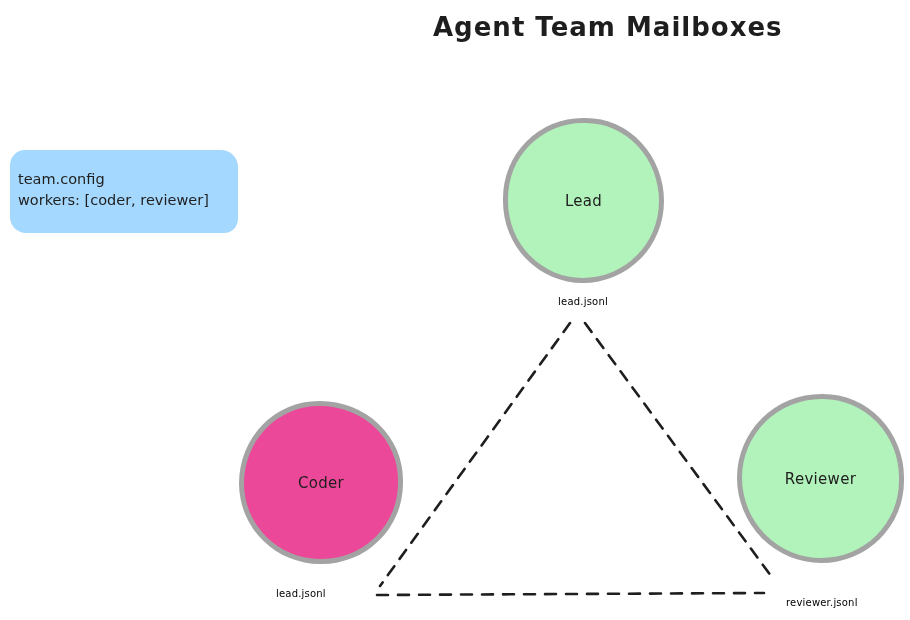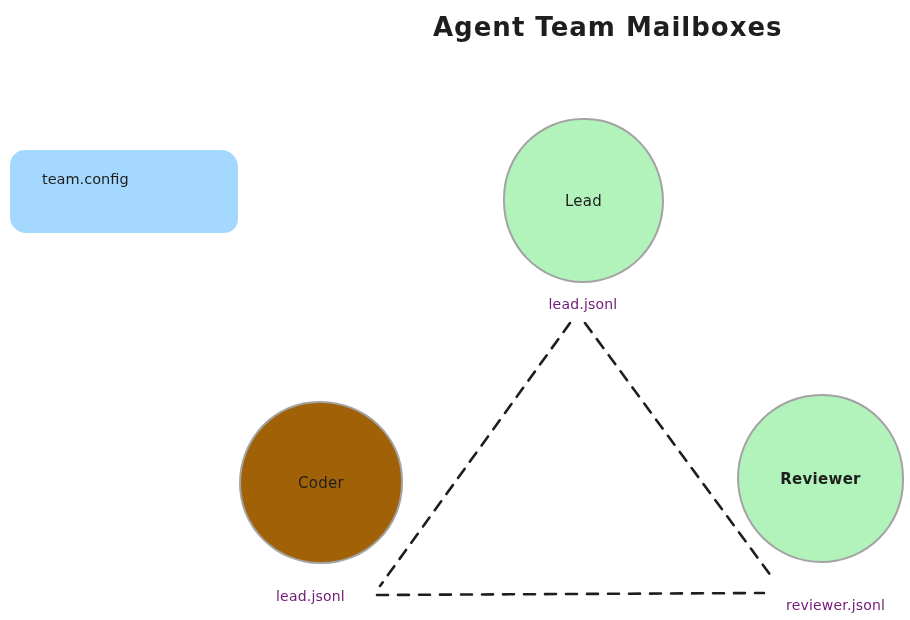--- a/index.html
+++ b/index.html
@@ -33,84 +33,84 @@
     white-space: nowrap;
     color: #1e1e1e;
   }
   .config-box {
     position: absolute;
     left: 10px;
     top: 150px;
     width: 228px;
     height: 83px;
     border-radius: 15px 17px 14px 16px;
-    padding: 19px 14px 0 32px;
+    padding: 19px 14px 0 8px;
     font-size: 14.5px;
     line-height: 1.42;
     white-space: nowrap;
   }
   .node {
     position: absolute;
     display: flex;
     align-items: center;
     justify-content: center;
-    border: 2px solid #a3a3a3;
+    border: 5px solid #a3a3a3;
     font-size: 15px;
     letter-spacing: 0.3px;
   }
   .node-lead {
     left: 503px; top: 118px;
     width: 161px; height: 165px;
     border-radius: 50% 49% 51% 50% / 49% 51% 50% 50%;
   }
   .node-coder {
     left: 239px; top: 401px;
     width: 164px; height: 163px;
     border-radius: 49% 51% 50% 50% / 51% 49% 50% 50%;
   }
   .node-reviewer {
     left: 737px; top: 394px;
     width: 167px; height: 169px;
     border-radius: 51% 49% 50% 51% / 50% 50% 49% 51%;
-    font-weight: bold;
   }
   .mailbox-label {
     position: absolute;
-    font-size: 14px;
+    font-size: 10px;
     letter-spacing: 0.2px;
     white-space: nowrap;
-    color: #701a75;
+    color: #000000;
   }
   .mailbox-lead { left: 547px; top: 296px; width: 72px; text-align: center; }
   .mailbox-coder { left: 276px; top: 588px; }
   .mailbox-reviewer { left: 786px; top: 597px; }
 </style>
 </head>
 <body>
 
 <div class="canvas">
 
   <div class="page-title">Agent Team Mailboxes</div>
 
   <div class="config-box" style="background-color: rgb(165, 216, 255);">
     <div>team.config</div>
+    <div>workers: [coder, reviewer]</div>
   </div>
 
   <svg class="links" viewBox="0 0 910 620" xmlns="http://www.w3.org/2000/svg">
     <line x1="570" y1="323" x2="380" y2="586" stroke-width="2.6" stroke-linecap="round" stroke-dasharray="11 9" style="stroke: rgb(30, 30, 30);"></line>
     <line x1="585" y1="323" x2="774" y2="580" stroke-width="2.6" stroke-linecap="round" stroke-dasharray="11 9" style="stroke: rgb(30, 30, 30);"></line>
     <line x1="377" y1="595" x2="764" y2="593" stroke-width="2.6" stroke-linecap="round" stroke-dasharray="11 10" style="stroke: rgb(30, 30, 30);"></line>
   </svg>
 
   <div class="node node-lead" style="background-color: rgb(178, 242, 187);">
     <span>Lead</span>
   </div>
   <div class="mailbox-label mailbox-lead">lead.jsonl</div>
 
-  <div class="node node-coder" style="background-color: #a16207;">
+  <div class="node node-coder" style="background-color: #ec4899;">
     <span>Coder</span>
   </div>
   <div class="mailbox-label mailbox-coder">lead.jsonl</div>
 
   <div class="node node-reviewer" style="background-color: rgb(178, 242, 187);">
     <span>Reviewer</span>
   </div>
   <div class="mailbox-label mailbox-reviewer">reviewer.jsonl</div>
 
 </div>

